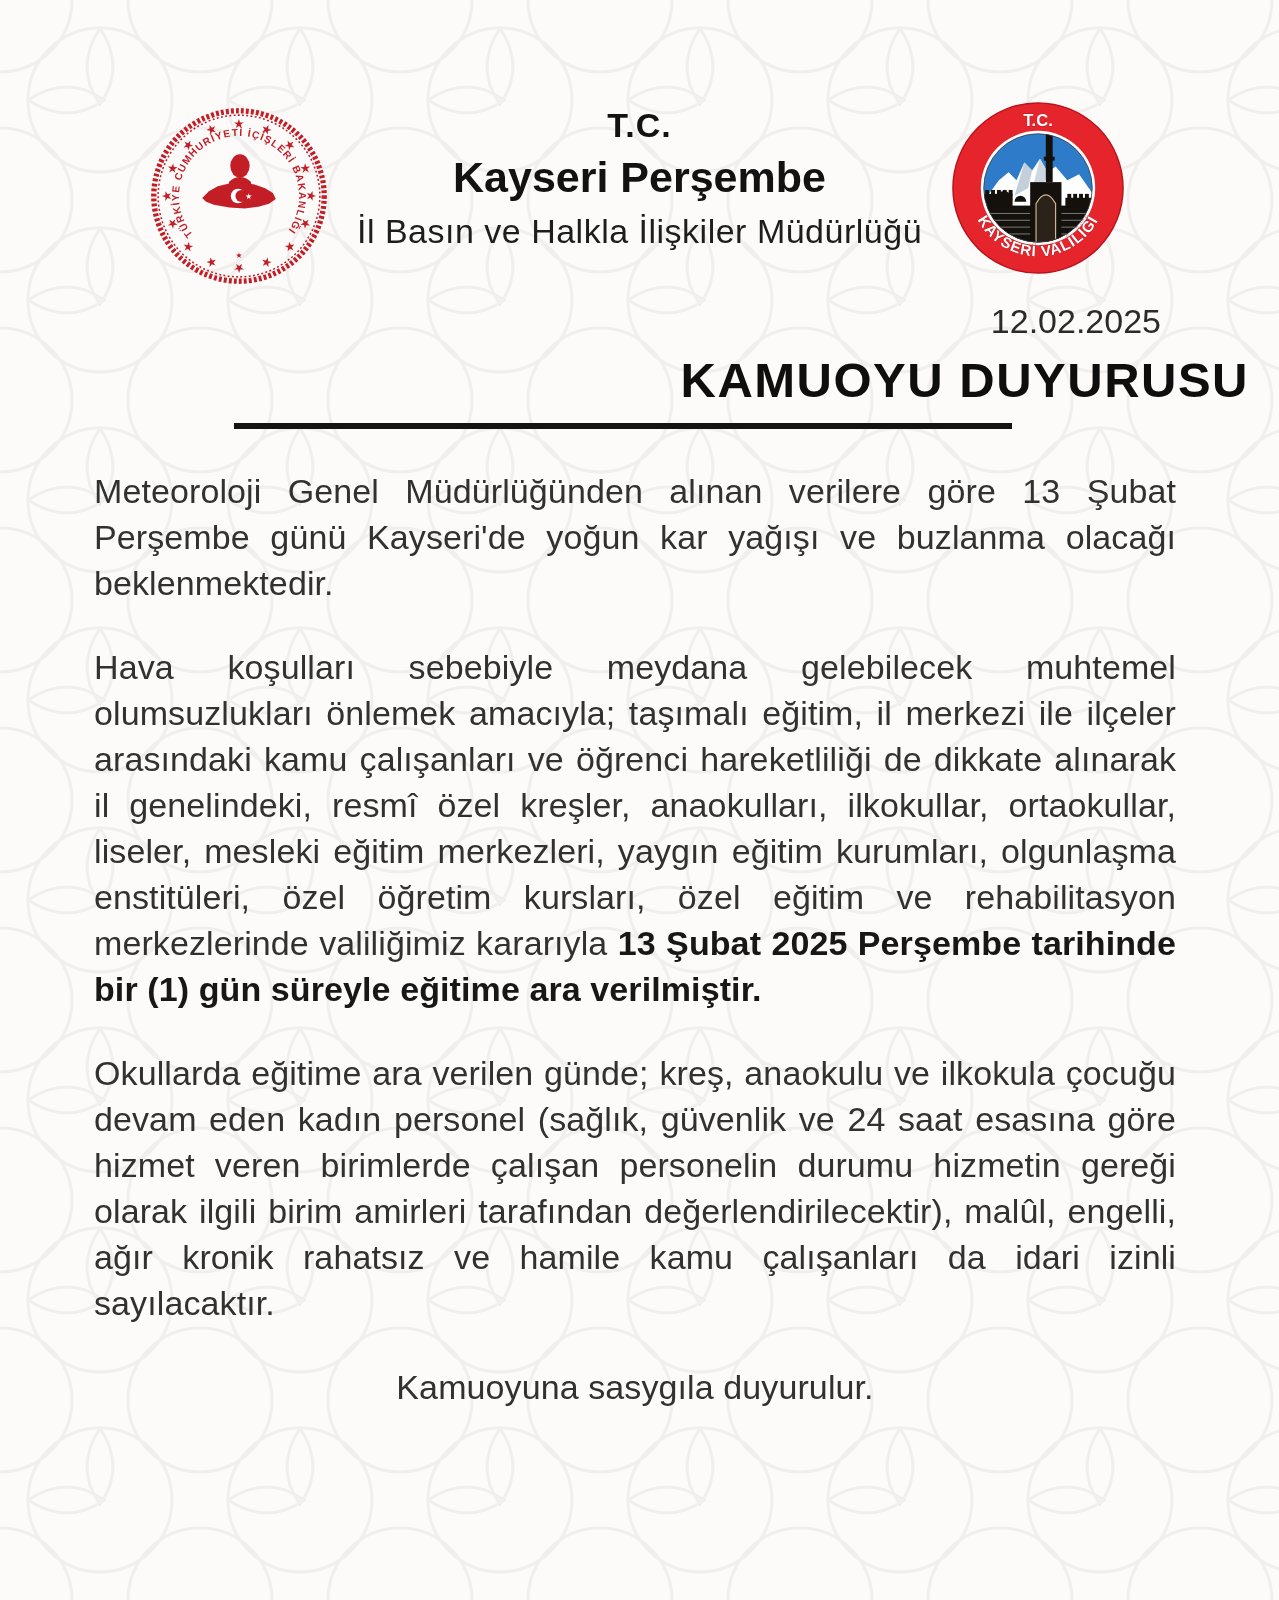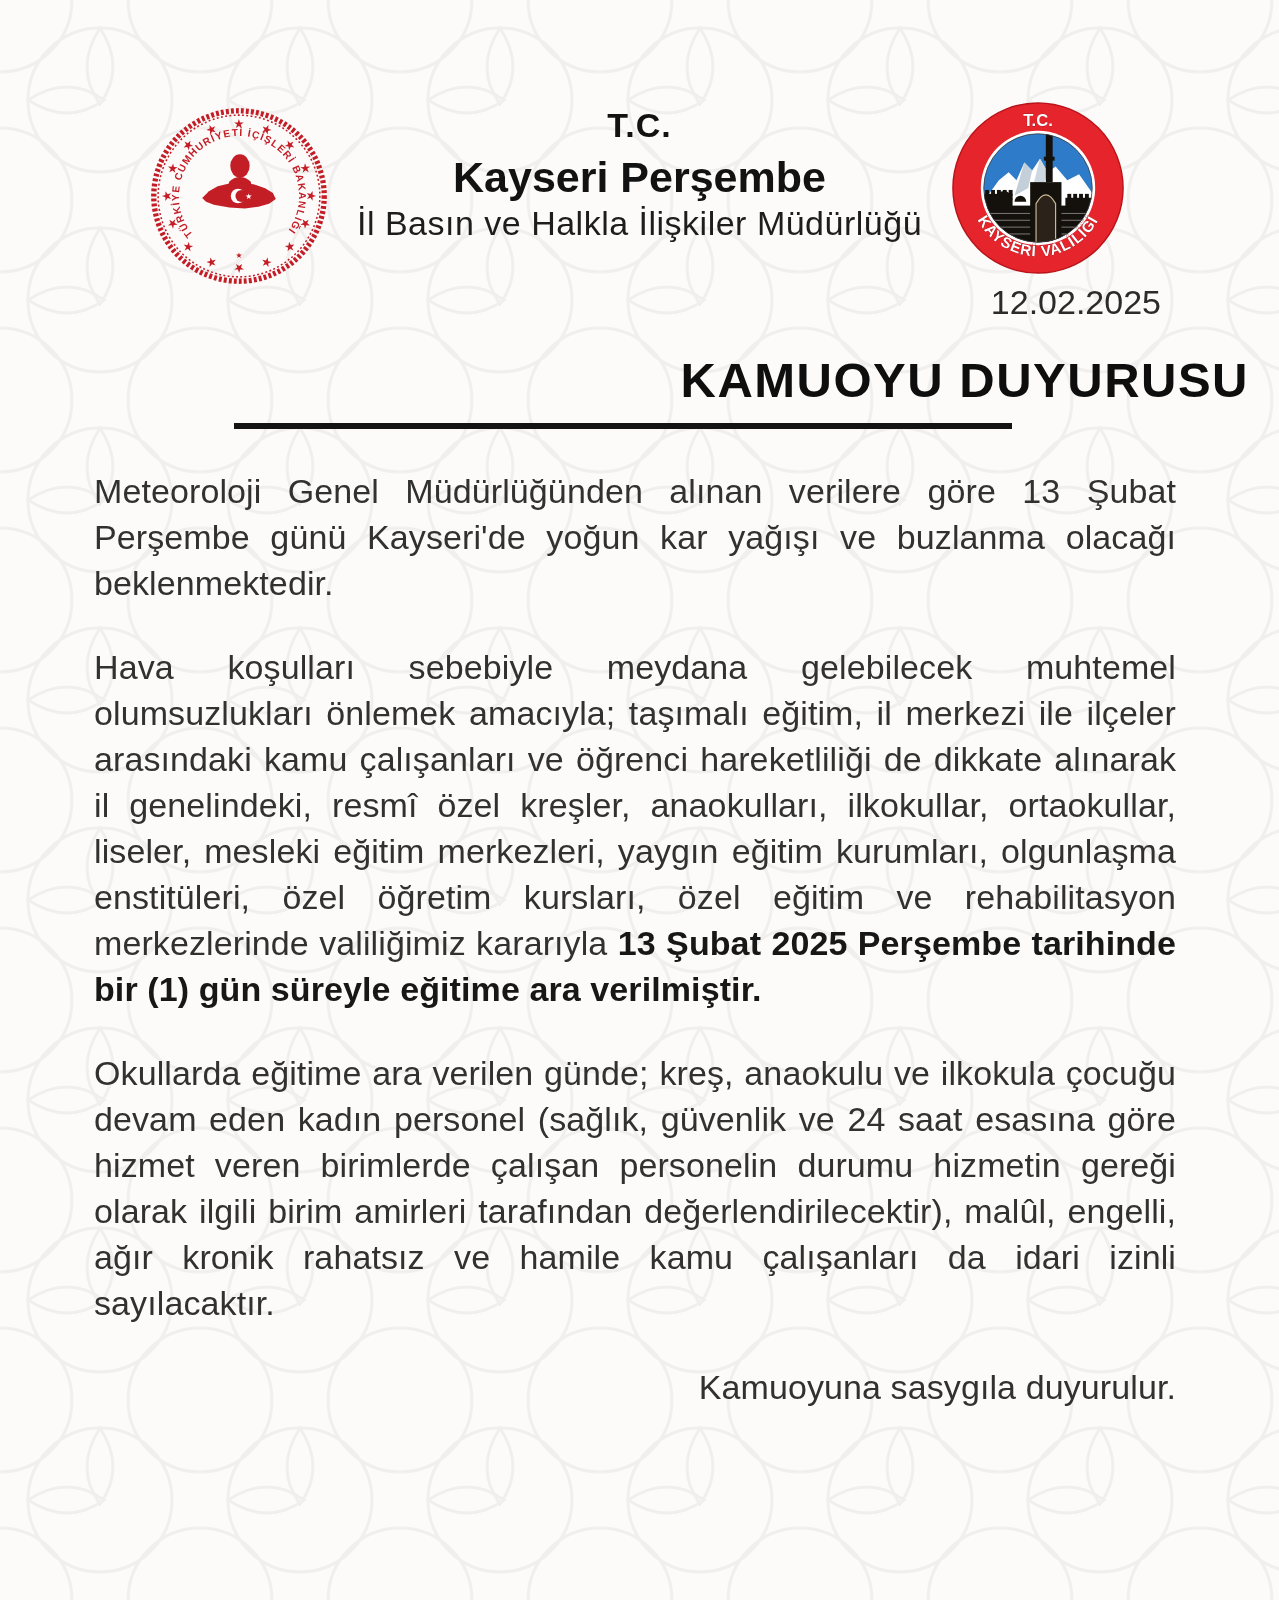--- a/index.html
+++ b/index.html
@@ -10,32 +10,32 @@
   }
   .bg-pattern{position:absolute;left:0;top:0;z-index:0;}
   .layer{position:absolute;z-index:1;}
 
   .logo-left{left:147px;top:104px;width:184px;height:184px;}
   .logo-right{left:950px;top:100px;width:176px;height:176px;}
 
   .header-text{left:50%;transform:translateX(-50%);top:106px;width:760px;text-align:center;}
   .ht1{font-size:34px;font-weight:800;letter-spacing:1px;color:#121212;}
   .ht2{font-size:43px;font-weight:800;margin-top:8px;color:#121212;}
-  .ht3{font-size:34px;font-weight:400;margin-top:2px;color:#1d1d1d;letter-spacing:.5px;}
+  .ht3{font-size:34px;font-weight:400;margin-top:10px;color:#1d1d1d;letter-spacing:.5px;}
 
-  .date{top:283px;right:118px;font-size:34px;color:#2b2b2b;}
+  .date{top:302px;right:118px;font-size:34px;color:#2b2b2b;}
 
   .title{top:352px;left:0;width:1249px;text-align:right;margin:0;
          font-size:49px;font-weight:800;letter-spacing:1.5px;color:#0e0e0e;}
   .title-rule{top:423px;left:234px;width:778px;height:6px;background:#141414;}
 
   main.body{top:468px;left:94px;width:1082px;}
   main.body p{margin:0 0 38px 0;font-size:34px;line-height:46px;
               text-align:justify;color:#313131;letter-spacing:.1px;}
-  main.body p.last{text-align:right;margin-bottom:0;}
+  main.body p.last{text-align:center;margin-bottom:0;}
   main.body strong{font-weight:700;color:#171717;}
 
   .seal-ring-text{font-size:10.5px;font-weight:700;letter-spacing:.8px;fill:#c31d26;}
   .seal-star{font-size:13px;fill:#c31d26;text-anchor:middle;}
   .kv-top-text{font-size:17px;font-weight:700;fill:#ffffff;text-anchor:middle;
                stroke:#7e0d12;stroke-width:.5;paint-order:stroke;}
   .kv-arc-text{font-size:15.5px;font-weight:700;fill:#ffffff;letter-spacing:1px;
                stroke:#7e0d12;stroke-width:.5;paint-order:stroke;}
 </style>
 </head>

